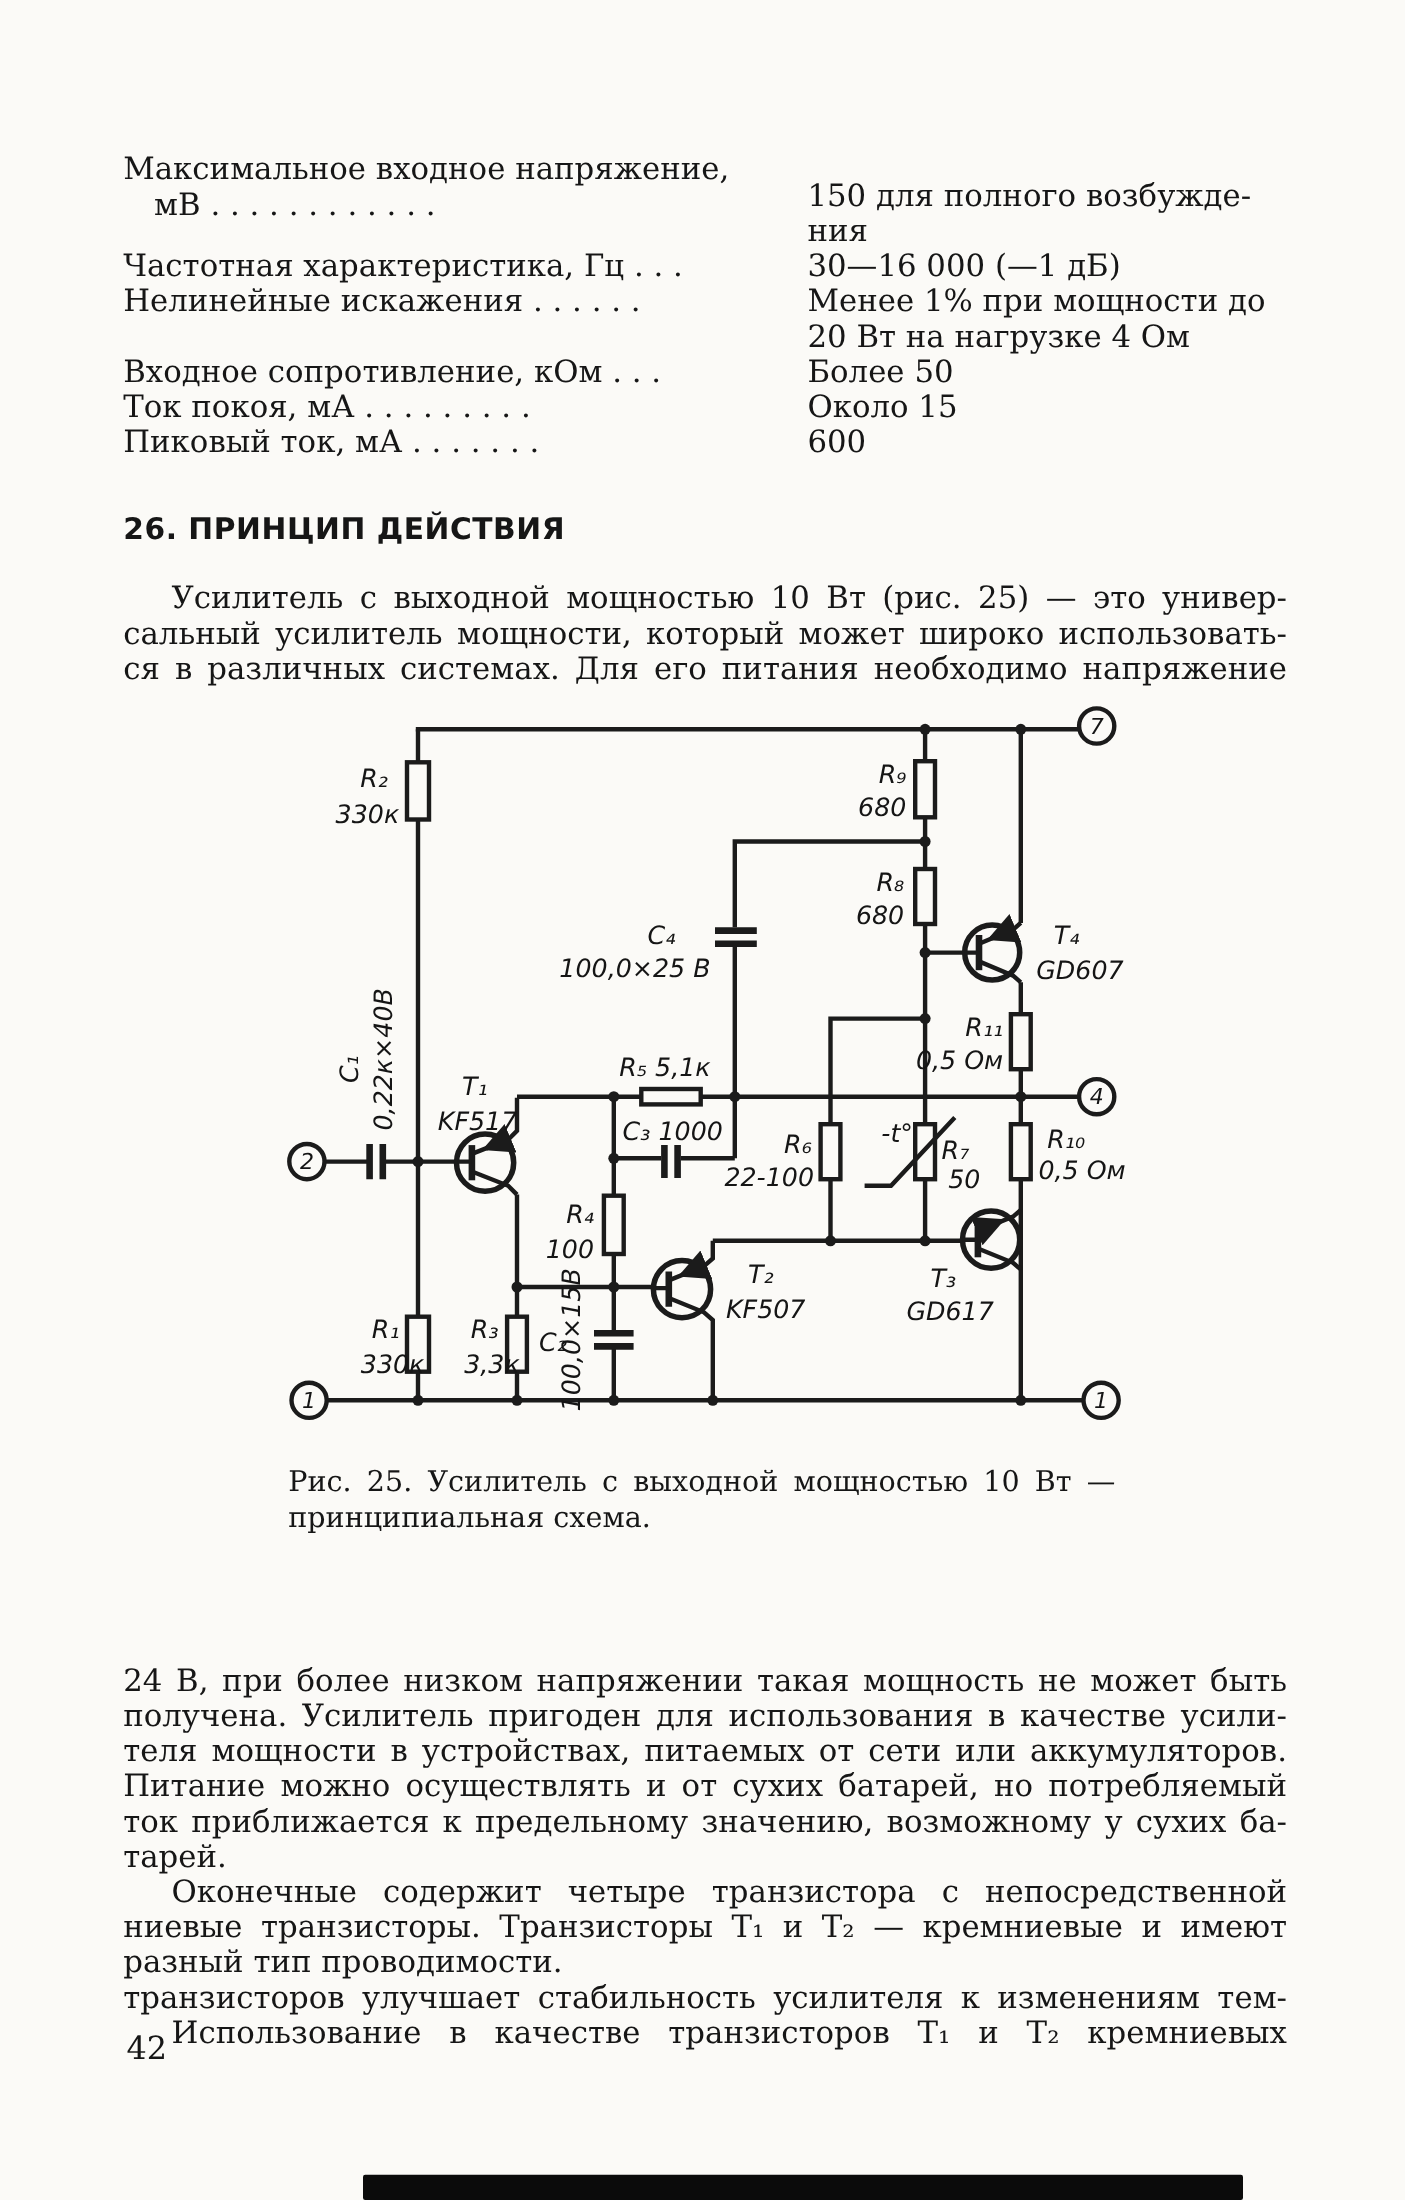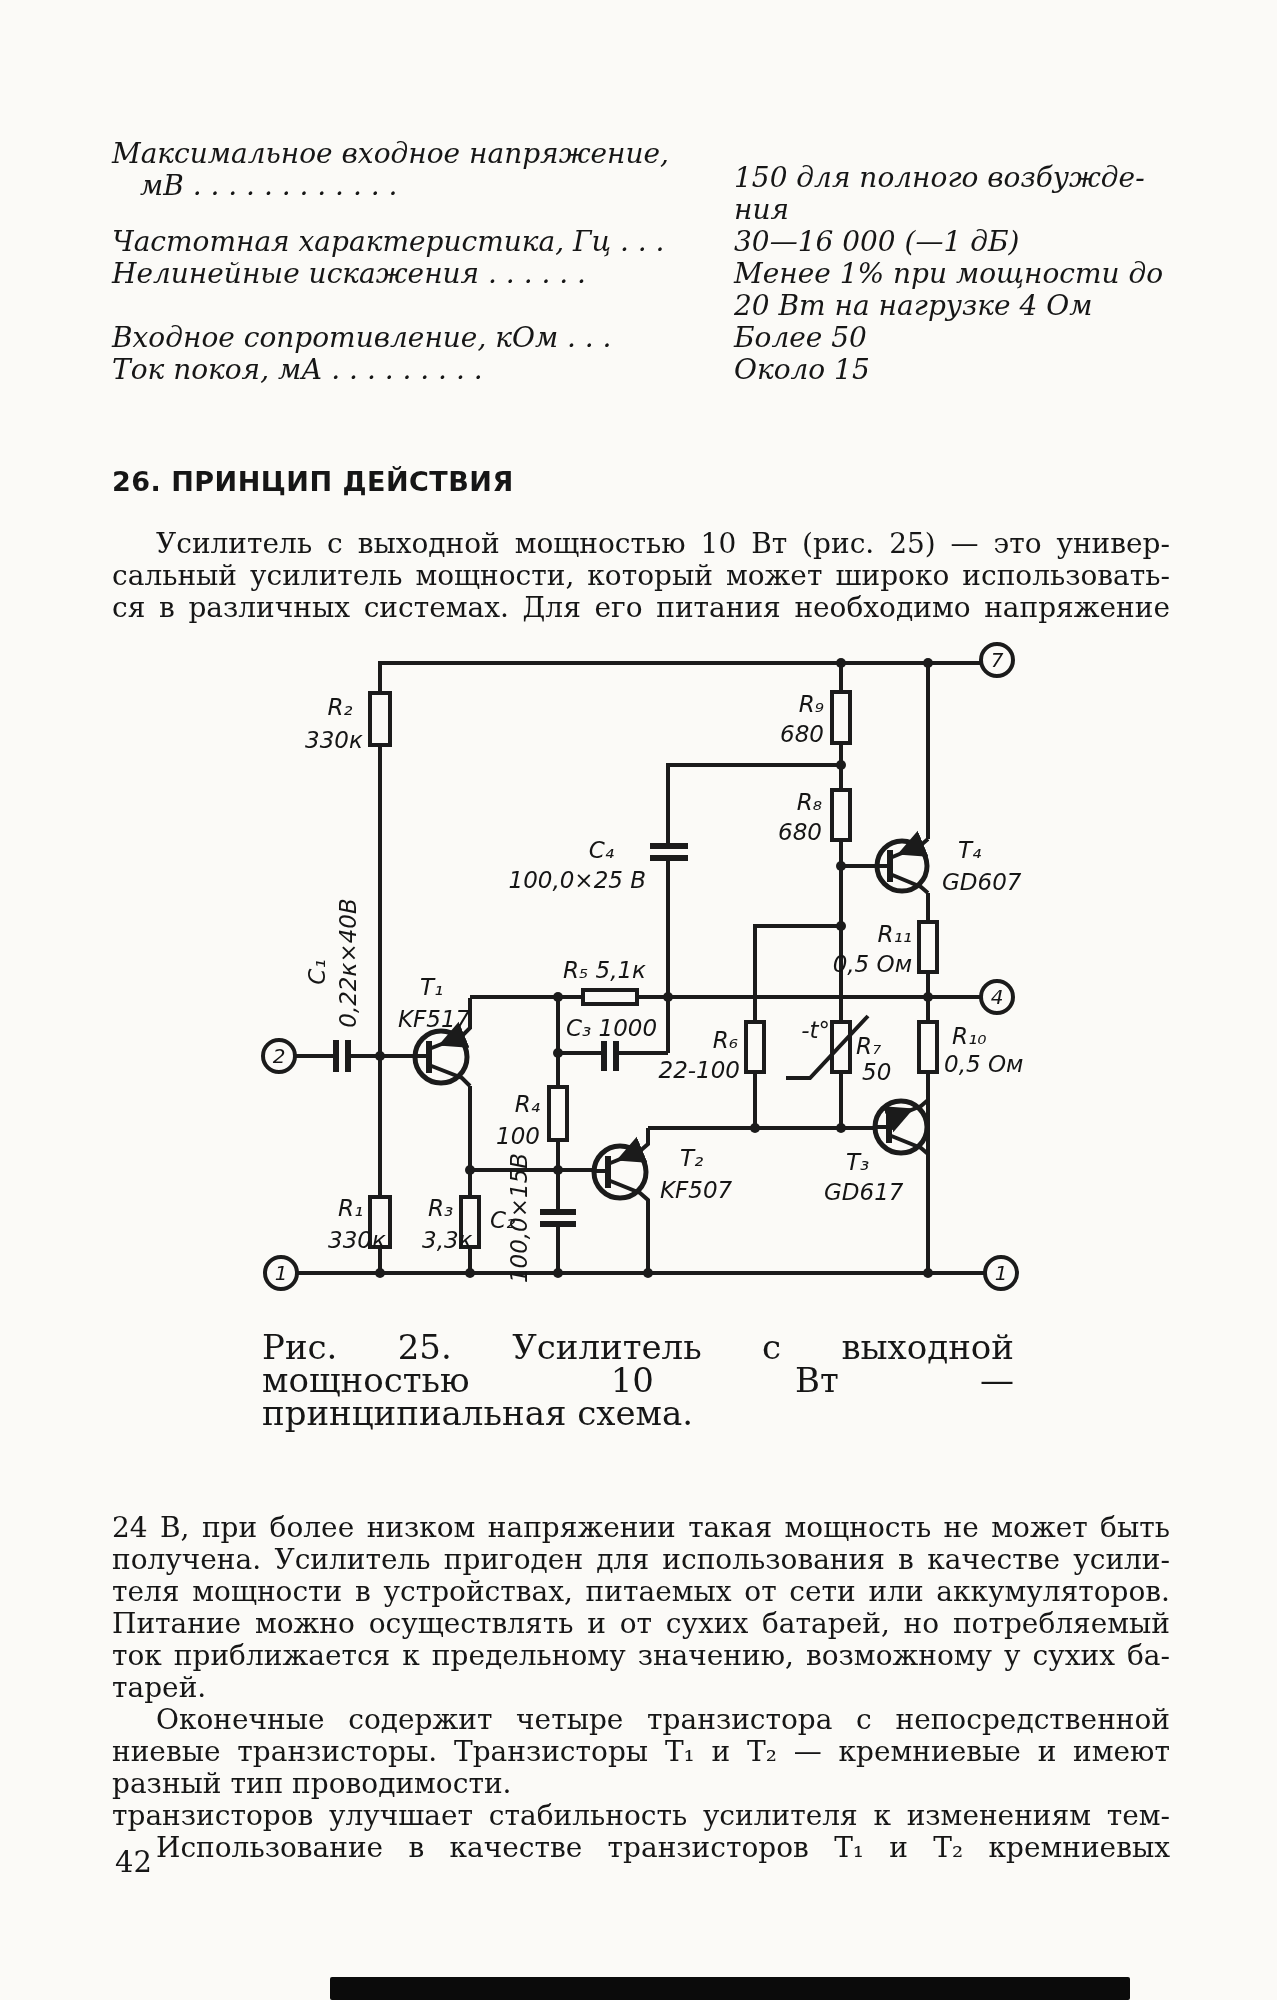--- a/index.html
+++ b/index.html
@@ -1,38 +1,38 @@
 <!DOCTYPE html>
 <html><head>
 <meta charset="utf-8">
 <style>
   html,body{margin:0;padding:0;}
   body{width:1277px;height:2000px;position:relative;background:#fbfaf7;
        font-family:"DejaVu Serif","Liberation Serif",serif;color:#161616;}
   .abs{position:absolute;}
   
-  .specs{left:112px;top:138px;width:910px;font-size:28px;line-height:32px;font-style:italic;}
+  .specs{left:112px;top:138px;width:910px;font-size:28px;line-height:32px;}
   .spec-row{display:flex;align-items:flex-start;}
   .spec-label{width:622px;flex:0 0 622px;}
   .spec-value{flex:1;}
   .sline{white-space:nowrap;}
   .ind28{padding-left:28px;}
   .voff{margin-top:24px;}
   
   .heading{left:112px;top:466px;font-family:"DejaVu Sans","Liberation Sans",sans-serif;
            font-weight:bold;font-size:27px;letter-spacing:.5px;}
   
   .tblock{width:1058px;font-size:28px;line-height:32px;}
   .intro{left:112px;top:528px;}
   .bodytext{left:112px;top:1512px;}
   .jline{text-align:justify;text-align-last:justify;}
   .pline{text-align:left;}
   .find{padding-left:44px;}
   
-  .caption{left:262px;top:1331px;width:752px;font-size:34px;line-height:33px;}
+  .caption{left:262px;top:1331px;width:752px;font-size:26px;line-height:33px;}
   
   .schematic{left:250px;top:638px;}
   .wire{stroke:#1b1b1b;stroke-width:4;fill:none;}
   .plate{stroke:#1b1b1b;stroke-width:6;fill:none;}
   .rbox{stroke:#1b1b1b;stroke-width:4;fill:#fbfaf7;}
   .tcirc{stroke:#1b1b1b;stroke-width:5;fill:none;}
   .tbar{stroke:#1b1b1b;stroke-width:6;fill:none;}
   .term{stroke:#1b1b1b;stroke-width:4;fill:none;}
   .dot{fill:#1b1b1b;stroke:none;}
   .slabel{font-family:"DejaVu Sans","Liberation Sans",sans-serif;font-style:italic;
@@ -82,20 +82,28 @@
     <div class="spec-value">
         <div class="sline">Более 50</div>
       </div>
   </div>
   <div class="spec-row">
     <div class="spec-label">
         <div class="sline">Ток покоя, мА  .  .  .  .  .  .  .  .  .</div>
       </div>
     <div class="spec-value">
         <div class="sline">Около 15</div>
+      </div>
+  </div>
+  <div class="spec-row">
+    <div class="spec-label">
+        <div class="sline">Пиковый ток, мА  .  .  .  .  .  .  .</div>
+      </div>
+    <div class="spec-value">
+        <div class="sline">600</div>
       </div>
   </div>
 </div>
 
 <div class="abs heading">26. ПРИНЦИП ДЕЙСТВИЯ</div>
 
 <div class="abs tblock intro">
   <div class="jline find">Усилитель с выходной мощностью 10 Вт (рис. 25) — это универ-</div>
   <div class="jline">сальный усилитель мощности, который может широко использовать-</div>
   <div class="jline">ся в различных системах. Для его питания необходимо напряжение</div>

